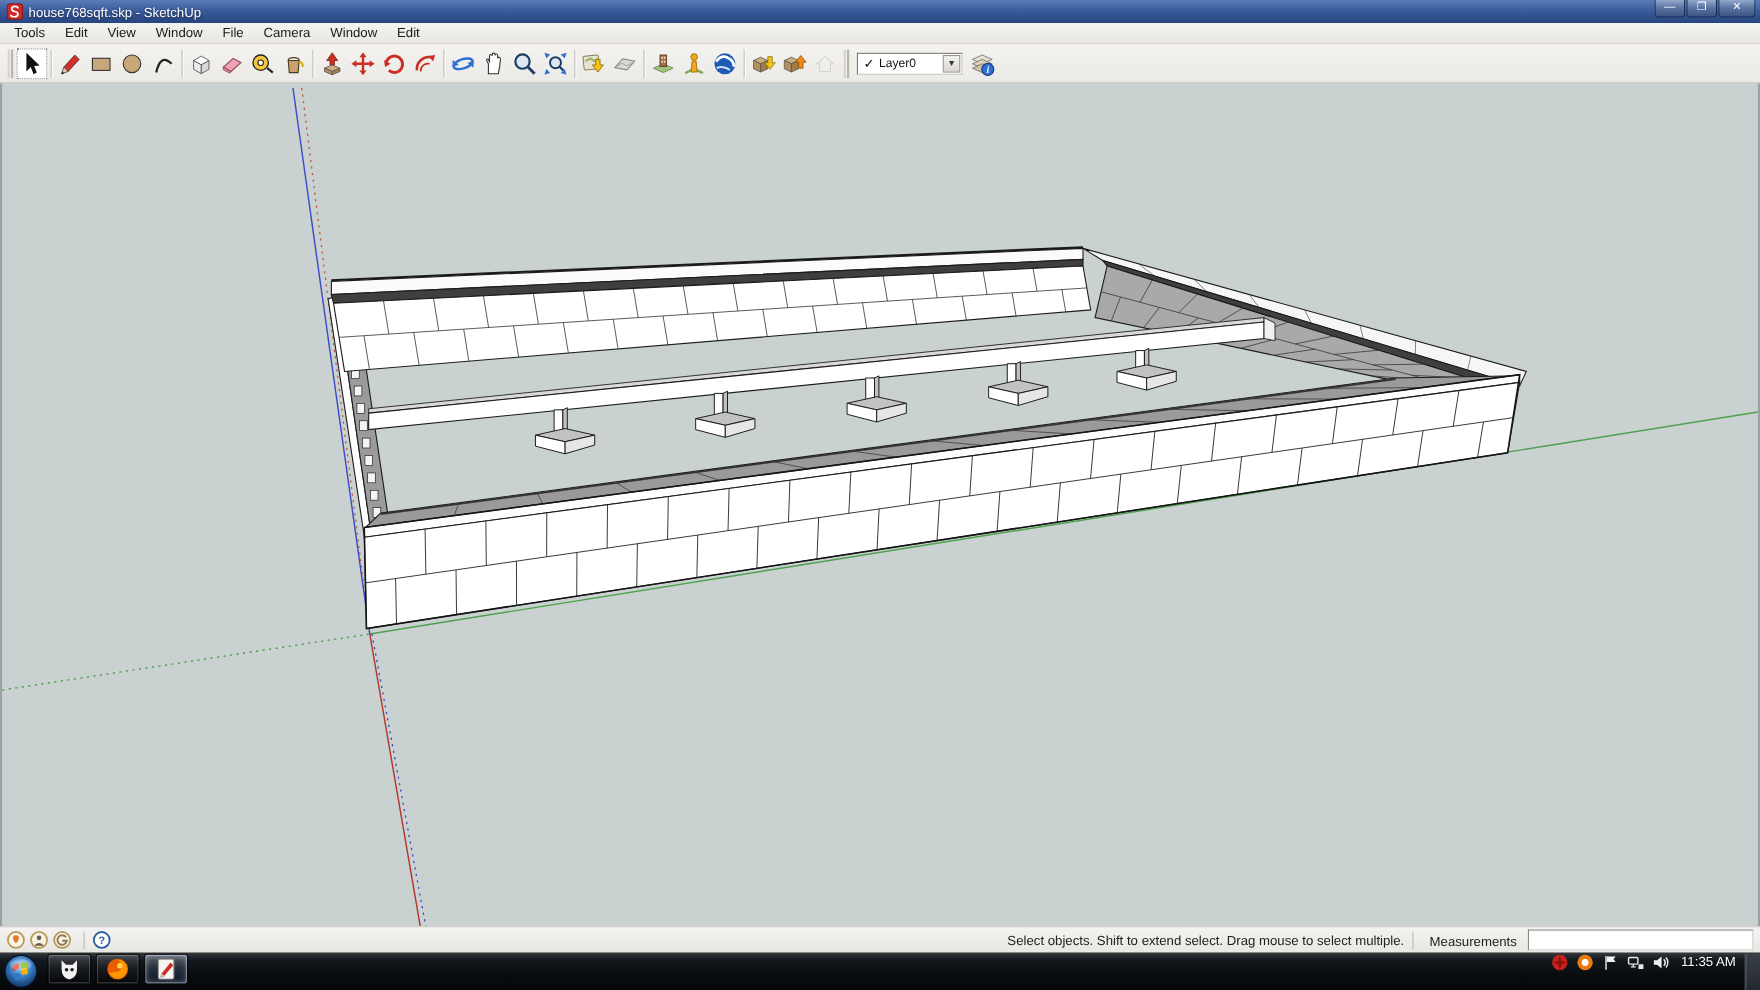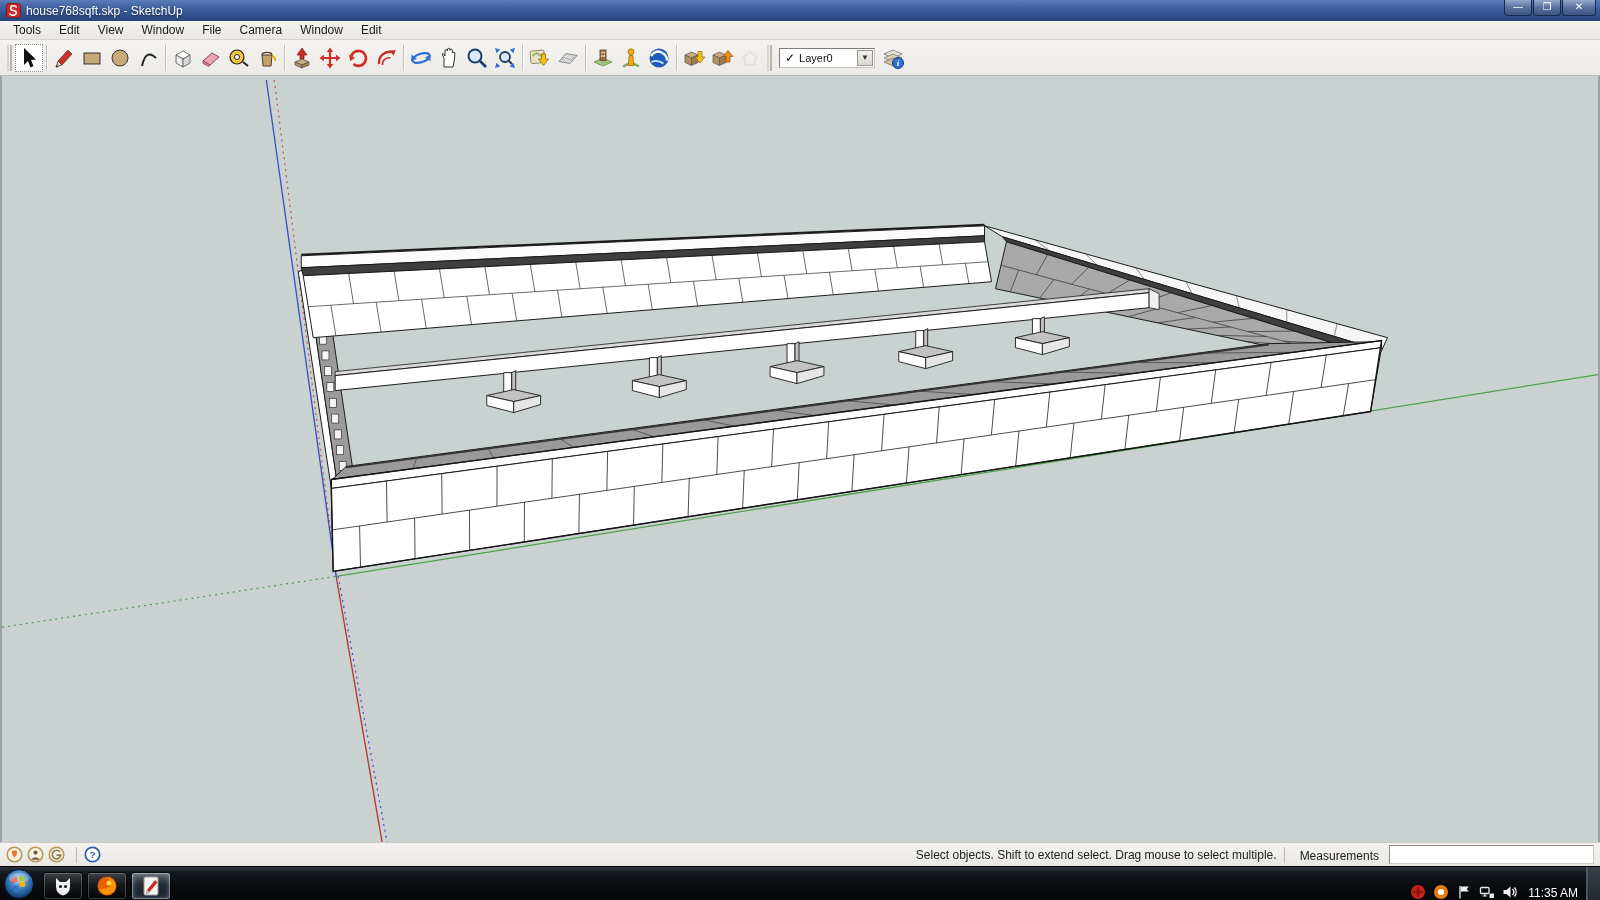--- a/index.html
+++ b/index.html
@@ -49,21 +49,21 @@
   .sb-circ { width:17px; height:17px; margin-right:4px; }
   .sb-sep { width:1px; height:16px; background:#bbb8b2; margin:0 7px; }
   .sb-help { width:17px; height:17px; margin-right:7px; }
   .sb-hint { flex:1;text-align:right; }
   .meas-label { margin:2px 10px 0 8px; }
   .meas-box { width:205px; height:19px; background:#fff; border:1px solid #8d8a84; border-bottom-color:#cfccc6;
     border-right-color:#cfccc6; font-size:12px; padding:0 4px; font-family:"Liberation Sans",sans-serif; }
 
   
   .taskbar { height:47px; flex:0 0 33px; background:linear-gradient(#2e343b 0%, #14181d 18%, #0a0d10 55%, #05070a 100%);
-    display:flex; align-items:flex-end; border-top:1px solid #000; }
+    display:flex; align-items:flex-start; border-top:1px solid #000; }
   .start-orb { width:32px; height:32px; margin:0 8px 0 3px; }
   .task-app { width:40px; height:28px; margin-right:4px; border:1px solid rgba(0,0,0,.8); border-radius:3px;
     background:linear-gradient(rgba(255,255,255,.18), rgba(255,255,255,.05) 45%, rgba(0,0,0,.15));
     box-shadow:inset 0 0 0 1px rgba(255,255,255,.22); display:flex; align-items:center; justify-content:center; }
   .task-app.active { background:linear-gradient(rgba(255,255,255,.32), rgba(150,190,230,.18) 45%, rgba(60,90,120,.25));
     box-shadow:inset 0 0 6px rgba(190,220,255,.5), inset 0 0 0 1px rgba(255,255,255,.35); }
   .task-app svg { width:24px; height:24px; }
   .tray { margin-left:auto; display:flex; align-items:center; gap:7px; padding-right:6px; }
   .tray-ico { width:16px; height:16px; }
   .tray-clock { color:#fff; font-size:12px; padding:0 8px 0 4px; text-shadow:0 1px 1px #000; }

